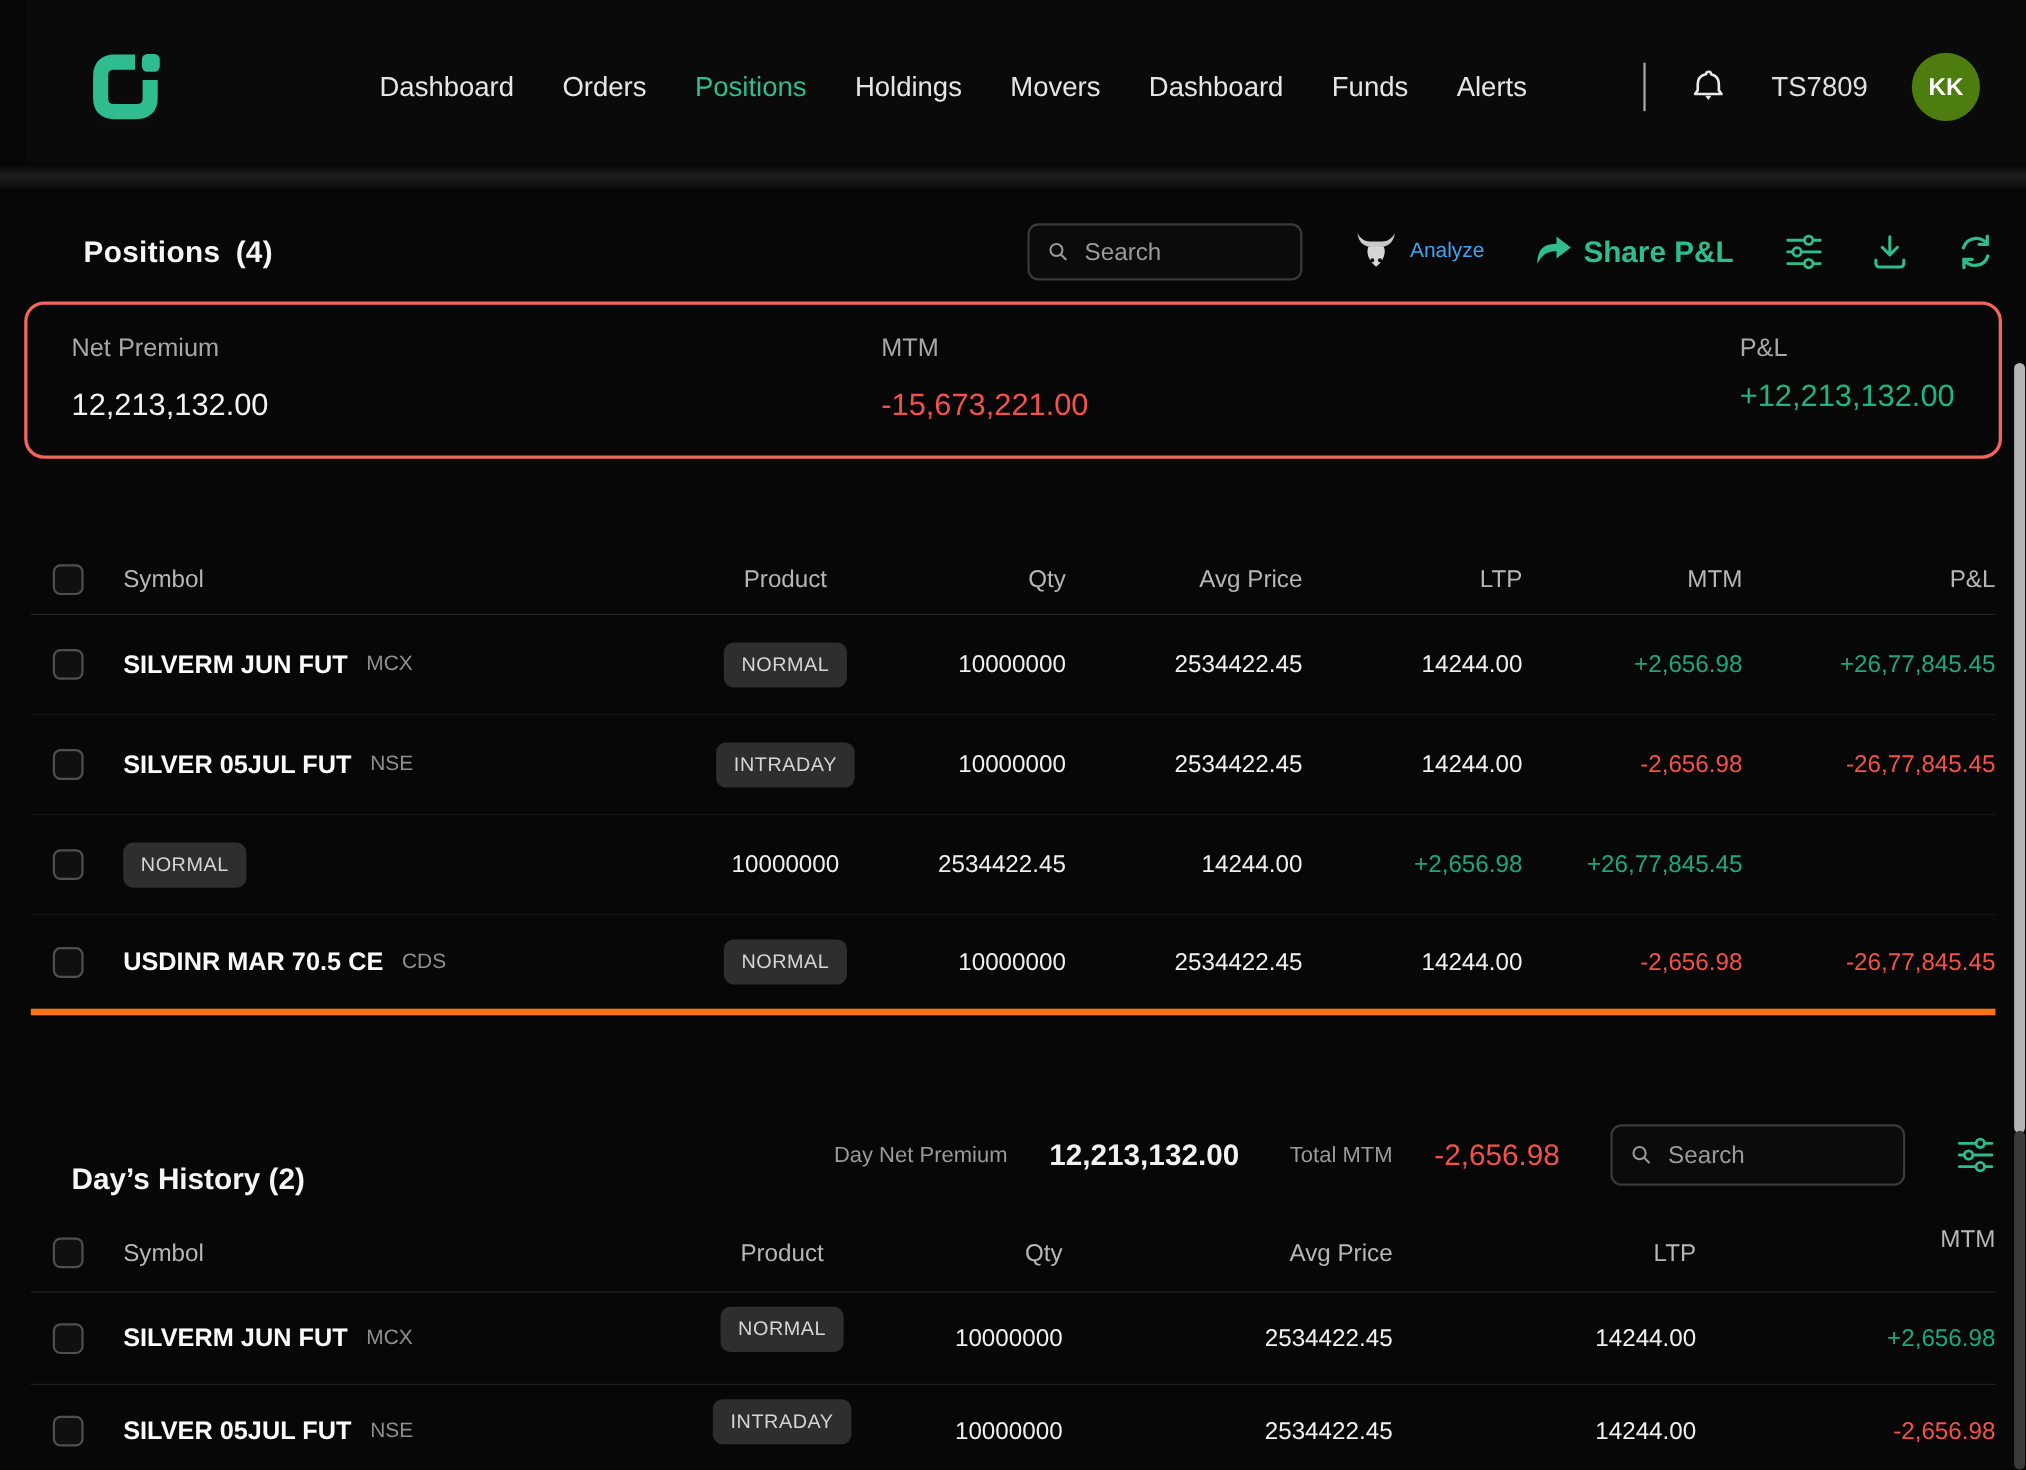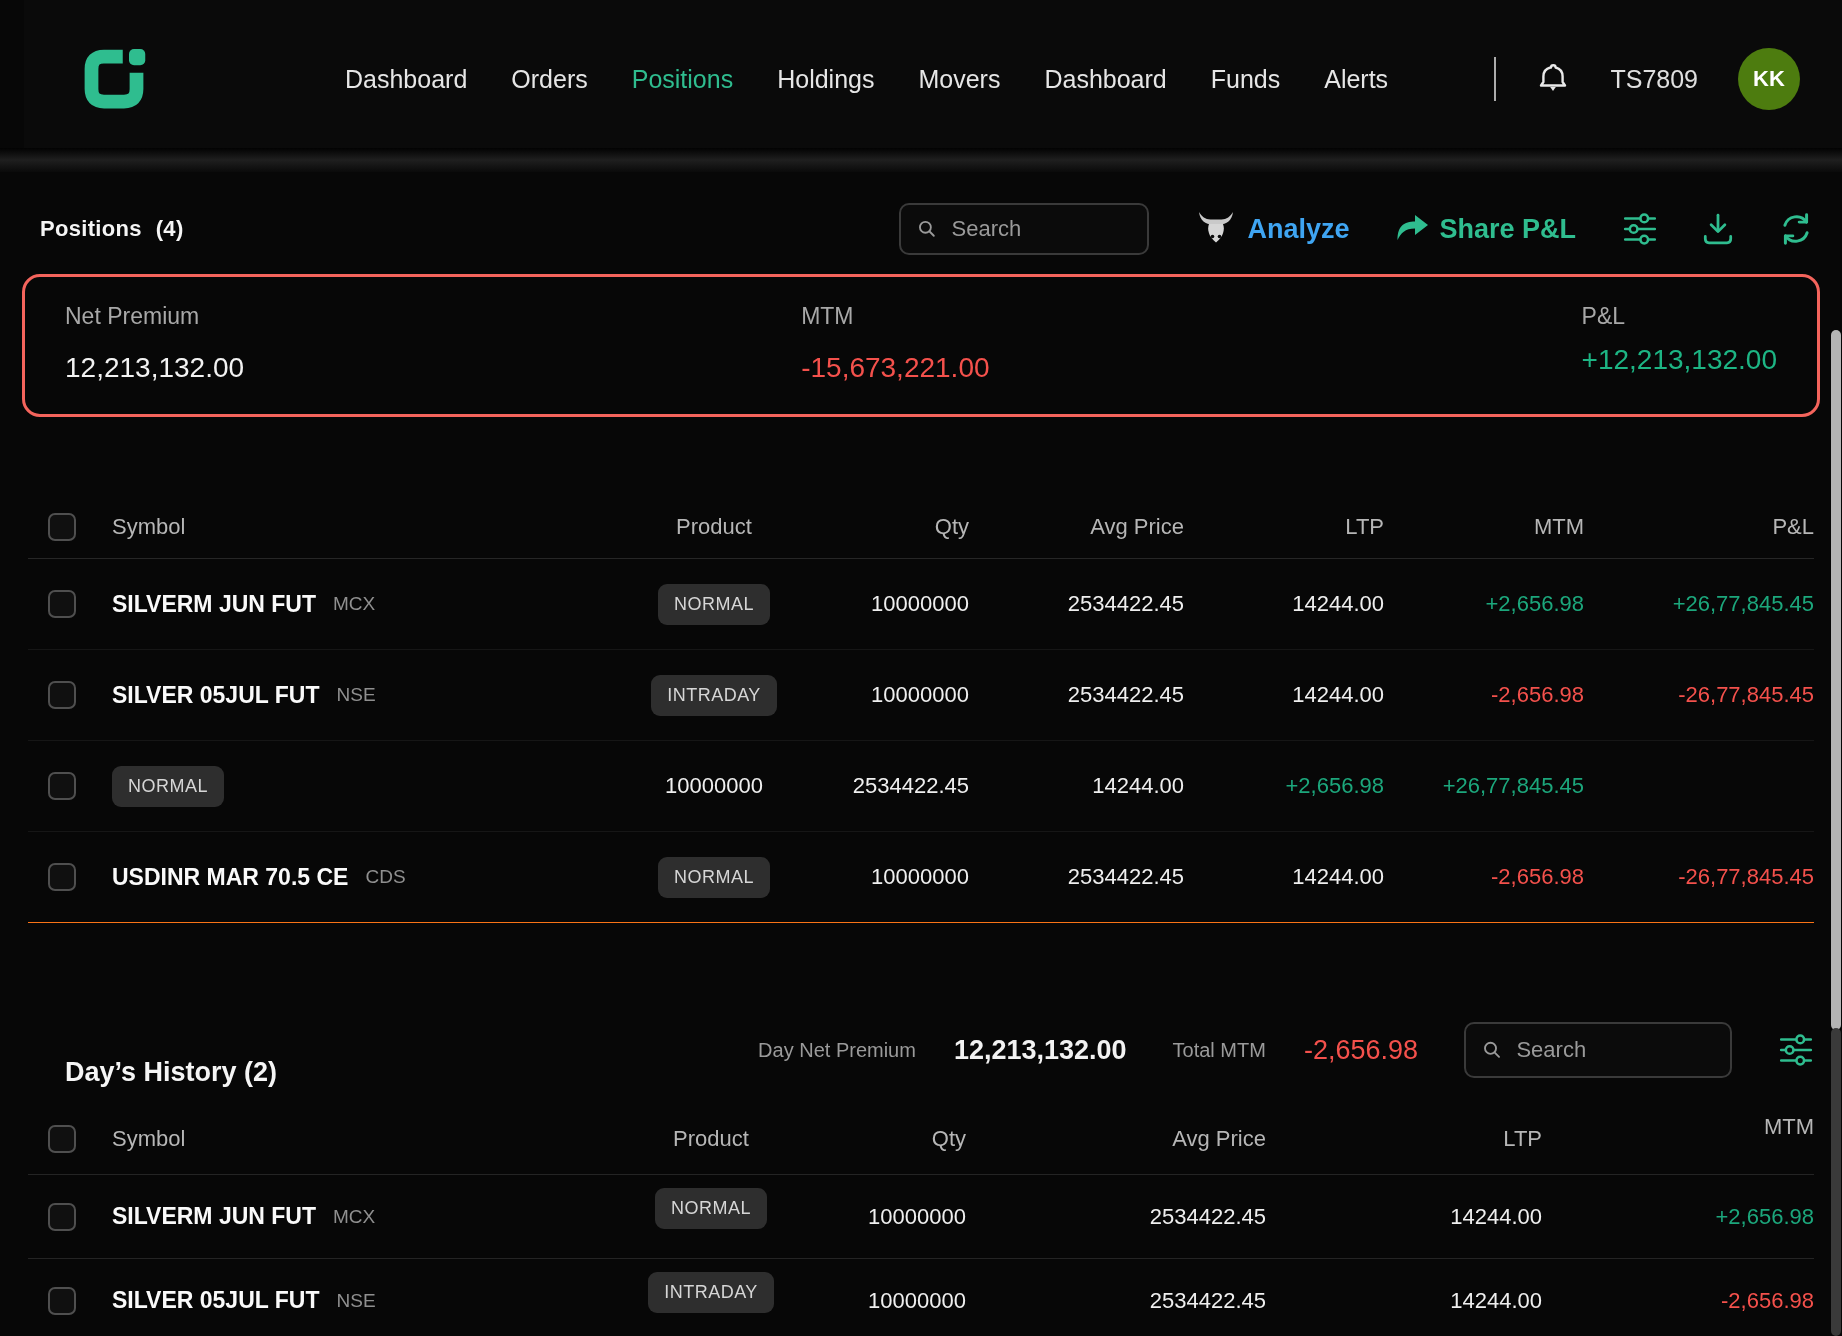--- a/index.html
+++ b/index.html
@@ -25,34 +25,34 @@
     width:62px; height:62px; border-radius:50%; background:#4d7c0f;
     display:flex; align-items:center; justify-content:center;
     color:#fff; font-size:22px; font-weight:700; cursor:pointer;
   }
   .topbar-glow { height:24px; background:linear-gradient(180deg,#020202 0%,#1f1f1f 50%,#0a0a0a 100%); }
 
   main { padding:0 28px; }
 
   
   .section-head { margin-top:22px; height:70px; display:flex; align-items:center; padding-left:12px; }
-  .page-title { font-size:22px; font-weight:700; color:#f5f5f5; letter-spacing:.3px; }
+  .page-title { font-size:27px; font-weight:700; color:#f5f5f5; letter-spacing:.3px;margin-left:36px; }
   .page-title .count { margin-left:14px; }
   .head-controls { margin-left:auto; display:flex; align-items:center; gap:46px; }
   .search-box {
     display:flex; align-items:center; gap:14px; width:250px; height:52px;
     border:2px solid #3a3a3a; border-radius:10px; padding:0 16px; background:#0b0b0b;
   }
   .search-box input {
     background:transparent; border:none; outline:none; color:#e8e8e8;
     font-size:22px; width:100%; font-family:"Liberation Sans", sans-serif;
   }
   .search-box input::placeholder { color:#9a9a9a; }
   .txt-btn { display:flex; align-items:center; gap:10px; cursor:pointer; background:none; border:none; font-family:"Liberation Sans", sans-serif; }
-  .analyze-label { color:#3fa5f2; font-size:27px; font-weight:700; }
+  .analyze-label { color:#3fa5f2; font-size:19px; font-weight:400; }
   .share-label { color:#2fbd8f; font-size:27px; font-weight:600; }
   .icon-row { display:flex; align-items:center; gap:42px; }
   .icon-btn { background:none; border:none; cursor:pointer; display:flex; padding:0; }
 
   
   .summary-card {
     margin:10px -6px 0 -6px; border:3px solid #f4645c; border-radius:18px;
     padding:26px 40px 30px 40px; display:grid; grid-template-columns:43% 42% 1fr;
   }
   .stat-label { font-size:23px; color:#a8a8a8; }
@@ -65,21 +65,21 @@
 
   
   .table1 .thead, .table1 .trow { display:grid; grid-template-columns:64px 1fr 150px 180px 215px 200px 200px 230px; padding-left:20px; }
   .table2 .thead, .table2 .trow { display:grid; grid-template-columns:64px 1fr 150px 180px 300px 276px 272px; padding-left:20px; }
   .thead > div, .trow > div { display:flex; align-items:center; min-width:0; }
   .thead > :nth-child(3), .trow > :nth-child(3) { justify-content:center; }
   .thead > :nth-child(n+4), .trow > :nth-child(n+4) { justify-content:flex-end; }
   .table1 { margin-top:78px; }
   .table1 .thead { height:64px; border-bottom:1px solid #262626; }
   .table1 .trow { height:91px; border-bottom:1px solid #161616; cursor:pointer; }
-  .table1 .trow:last-child { border-bottom:1px solid #f97316; }
+  .table1 .trow:last-child { border-bottom:6px solid #f97316; }
   .thead > div { color:#b6b6b6; font-size:22px; }
   .num { font-size:22px; color:#efefef; }
   .num.pos { color:#1ca77c; }
   .num.neg { color:#f4514c; }
   .sym { gap:13px; }
   .sym-name { font-size:23px; font-weight:600; color:#fafafa; white-space:nowrap; }
   .exch { font-size:19px; color:#8f8f8f; margin-left:4px; }
   .week-badge {
     width:26px; height:26px; border-radius:50%; background:#3d3d3d; color:#dcdcdc;
     font-size:13px; display:inline-flex; align-items:center; justify-content:center; flex:none;

